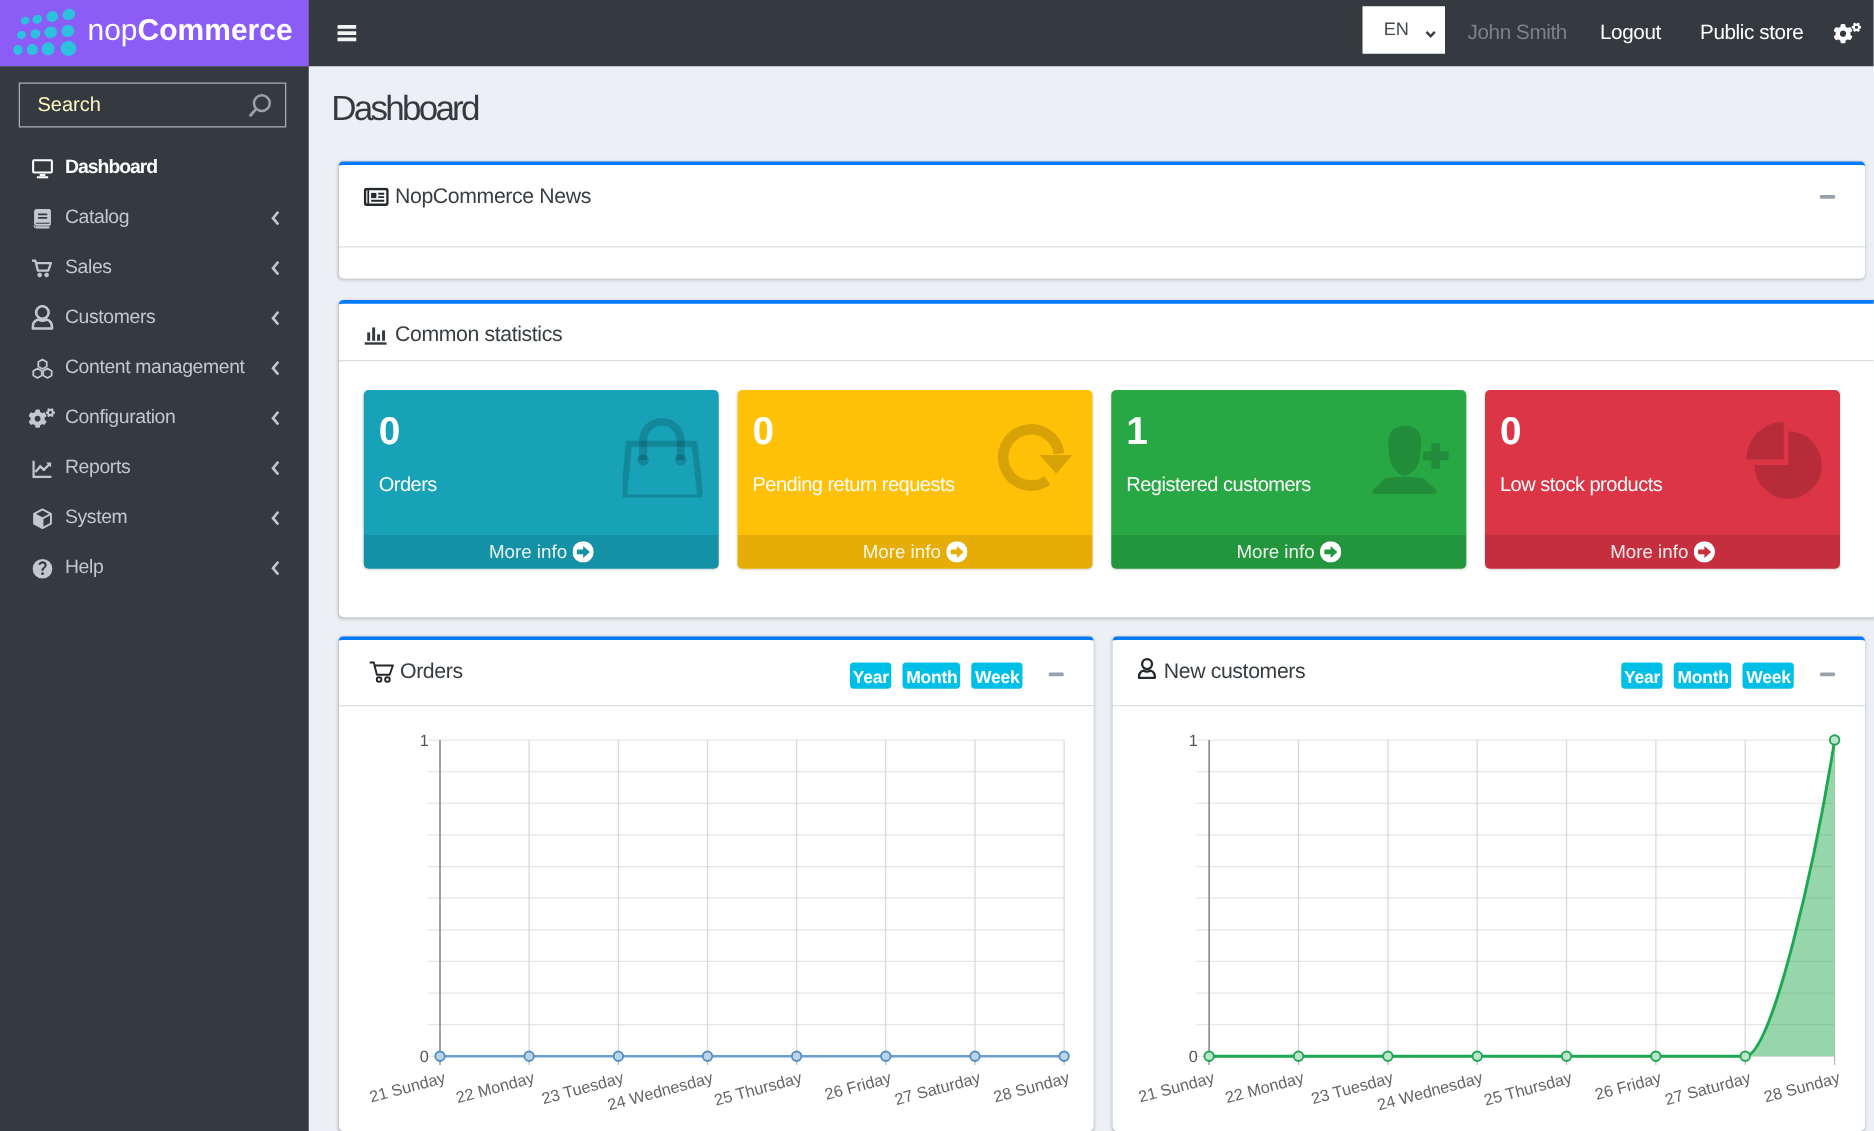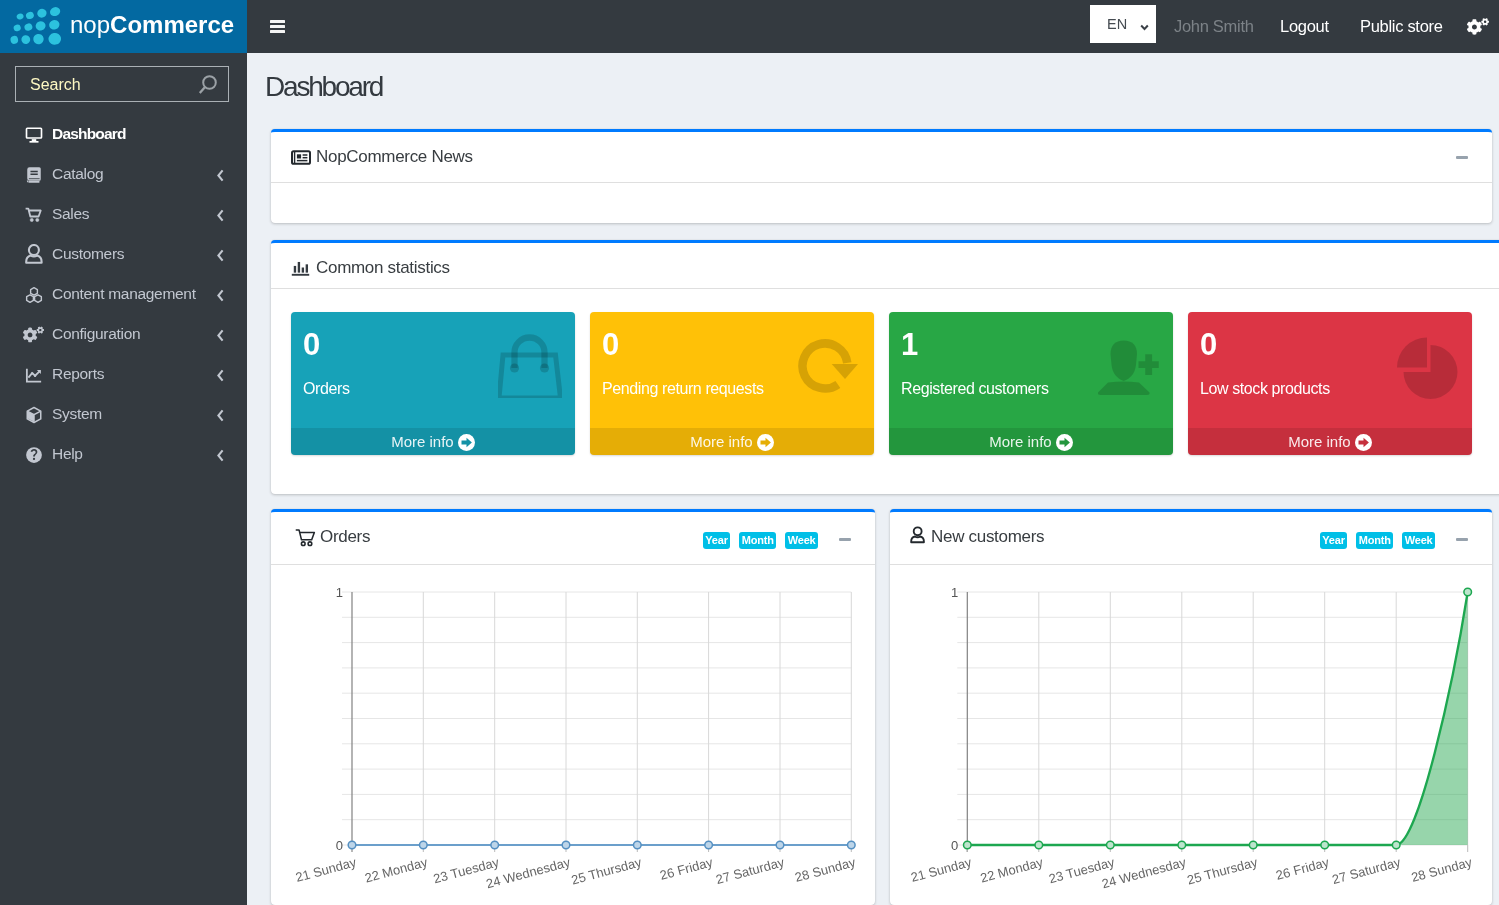--- a/index.html
+++ b/index.html
@@ -1,19 +1,19 @@
 <!DOCTYPE html>
 <html><head>
 <meta charset="utf-8">
 <style>
 * { margin:0; padding:0; box-sizing:border-box; }
 html,body { width:1499px; height:905px; overflow:hidden; }
 body { font-family:"Liberation Sans", sans-serif; background:#ecf0f5; position:relative; }
 .navbar { position:absolute; left:0; top:0; width:1499px; height:53px; background:#343a40; }
-.logo { position:absolute; left:0; top:0; width:247px; height:53px; background:#0369a1;padding-left:32px; }
+.logo { position:absolute; left:0; top:0; width:247px; height:53px; background:#8b5cf6;padding-left:32px; }
 .logo-text { position:absolute; left:70px; top:11px; font-size:24px; color:#fff; font-weight:400; letter-spacing:0px; }
 .logo-text b { font-weight:700; }
 .burger { position:absolute; left:270px; top:19.5px; width:15px; height:15px; }
 .burger div { height:3px; background:#f4f4f4; margin-bottom:2.4px; border-radius:0.5px;}
 select.lang { position:absolute; left:1090px; top:5px; width:66px; height:38px; border:0; border-radius:0; background:#fff; font-size:14.5px; font-family:"Liberation Sans",sans-serif; padding-left:17px; color:#454b51; appearance:none; -webkit-appearance:none; }
 .lang-caret { position:absolute; left:1140px; top:23px; width:9px; height:9px; pointer-events:none; }
 .nav-item { position:absolute; top:0; line-height:53px; color:#fff; font-size:16.5px; letter-spacing:-0.3px; }
 #johnsmith { left:1174px; color:#7c8287; }
 #logout { left:1280px; }
 #pubstore { left:1360px; }
@@ -24,35 +24,35 @@
 .searchbox svg { position:absolute; right:8px; top:6px; }
 .menu { position:absolute; left:0; top:62px; width:247px; }
 .mi { position:relative; height:40px; color:#c2c7d0; font-size:15.5px; letter-spacing:-0.3px; }
 .mi .ic { position:absolute; left:25px; top:11px; width:18px; height:18px; }
 .mi .lbl { position:absolute; left:52px; top:10px; }
 .mi .ar { position:absolute; right:23px; top:13px; }
 .mi.active { color:#fff; }
 .content { position:absolute; left:247px; top:53px; width:1252px; height:852px; }
 h1.pagetitle { position:absolute; left:18px; top:18px; font-size:28px; font-weight:400; color:#343a40; letter-spacing:-2.2px; }
 .card { position:absolute; background:#fff; border-top:3px solid #007bff; border-radius:4px; box-shadow:0 0 1px rgba(0,0,0,.12), 0 1px 3px rgba(0,0,0,.2); }
-.card-header { position:relative; height:51px; border-bottom:1px solid rgba(0,0,0,.125); }
+.card-header { position:relative; height:66px; border-bottom:1px solid rgba(0,0,0,.125); }
 .card-title { position:absolute; left:45px; top:15px; font-size:17px; letter-spacing:-0.3px; color:#383d41; }
 .hicon { position:absolute; left:20px; top:15px; }
 .minus { position:absolute; width:12px; height:3px; border-radius:1px; background:#97a2ad; right:24px; top:26px; }
 #card-news { left:24px; top:76px; width:1221px; height:94px; }
 #card-stats { left:24px; top:187px; width:1464px; height:254px; }
 .sbox { position:absolute; top:69px; width:284px; height:143px; border-radius:4px; color:#fff; overflow:hidden; box-shadow:0 1px 2px rgba(0,0,0,0.15); }
 .sbox .num { position:absolute; left:12px; top:15px; font-size:31px; font-weight:700; }
 .sbox .slbl { position:absolute; left:12px; top:68px; font-size:16px; letter-spacing:-0.4px; }
 .sbox .sic { position:absolute; right:13px; top:21px; opacity:1; }
 .sbox .sfoot { position:absolute; left:0; right:0; bottom:0; height:27px; background:rgba(0,0,0,0.1); text-align:center; font-size:15px; line-height:27px; color:rgba(255,255,255,0.9); }
 #card-orders { left:24px; top:456px; width:604px; height:395.5px; }
 #card-newcust { left:643px; top:456px; width:602px; height:395.5px; }
 .btns { position:absolute; top:18px; height:21px; }
-.cbtn { display:inline-block; background:#00bfe7; color:#fff; font-size:11px; font-weight:700; border-radius:3px; padding:2.5px 2.5px; margin-left:9px; letter-spacing:-0.2px; }
+.cbtn { display:inline-block; background:#00bfe7; color:#fff; font-size:14px; font-weight:700; border-radius:3px; padding:2.5px 2.5px; margin-left:9px; letter-spacing:-0.2px; }
 </style>
 </head>
 <body>
 <div class="navbar">
   <div class="logo">
     <svg width="70" height="53" style="position:absolute;left:0;top:0">
       <g fill="#2cc2de">
         <ellipse cx="20.1" cy="16.5" rx="3.5" ry="2.9" transform="rotate(-22 20.1 16.5)"></ellipse>
         <ellipse cx="29.9" cy="15.4" rx="4.0" ry="3.5" transform="rotate(-22 29.9 15.4)"></ellipse>
         <ellipse cx="41.9" cy="13.2" rx="4.7" ry="4.4" transform="rotate(-20 41.9 13.2)"></ellipse>

